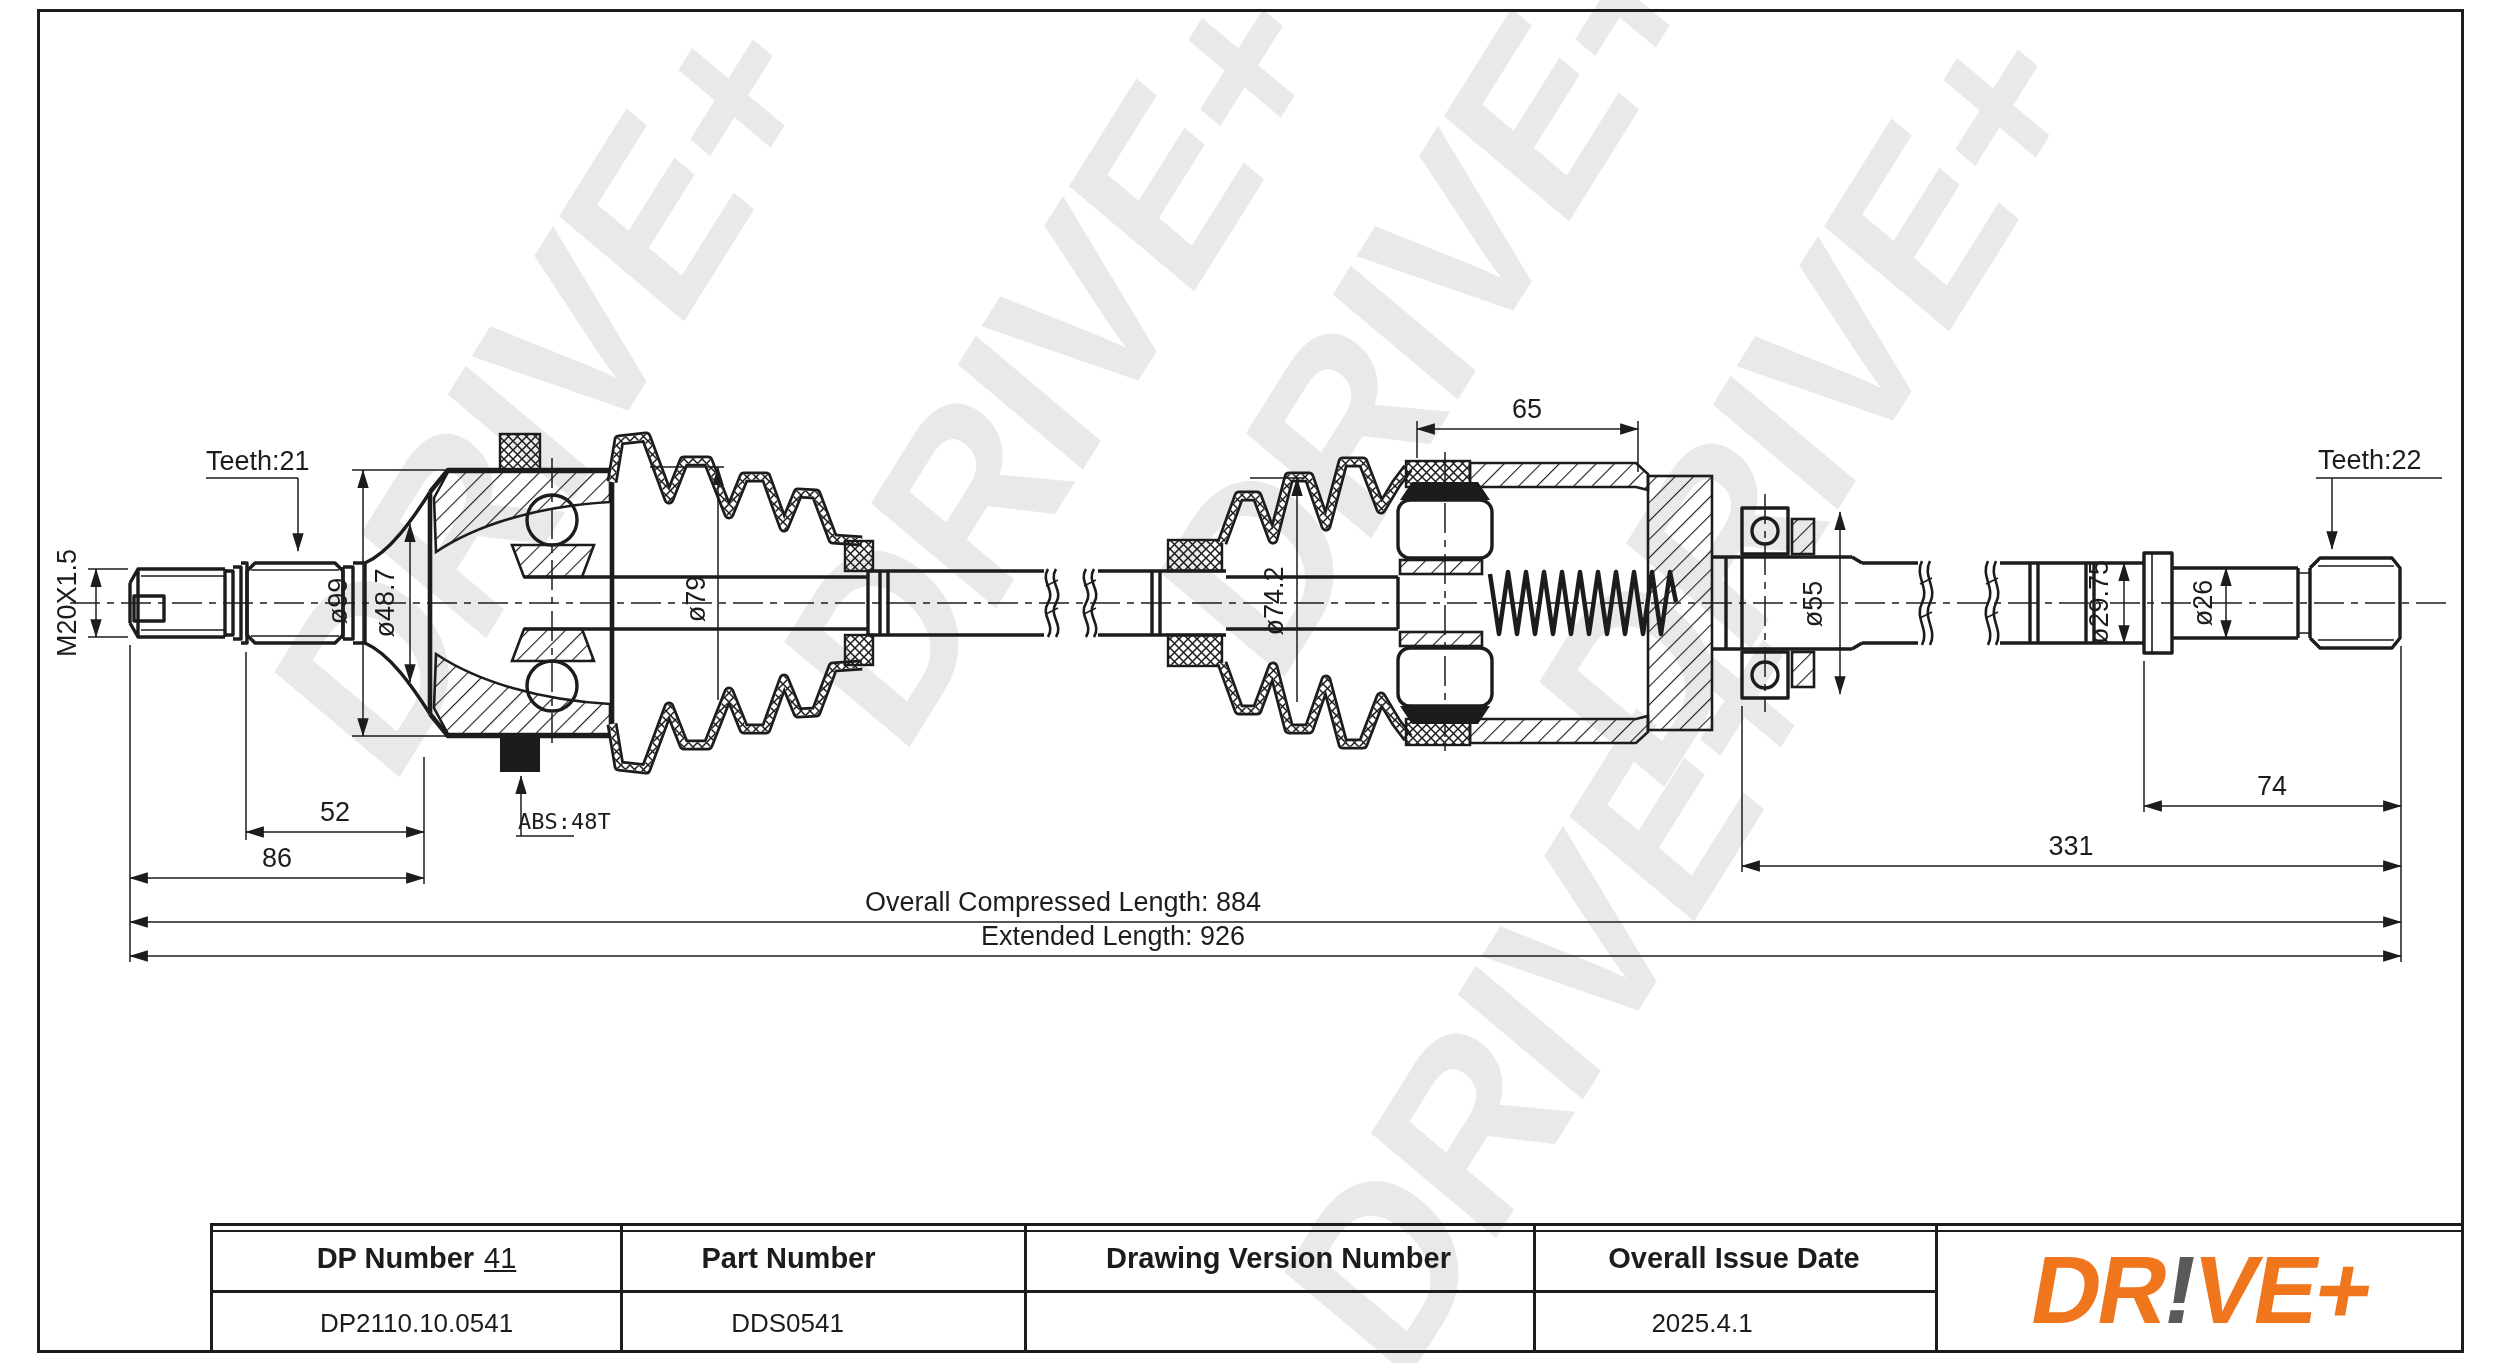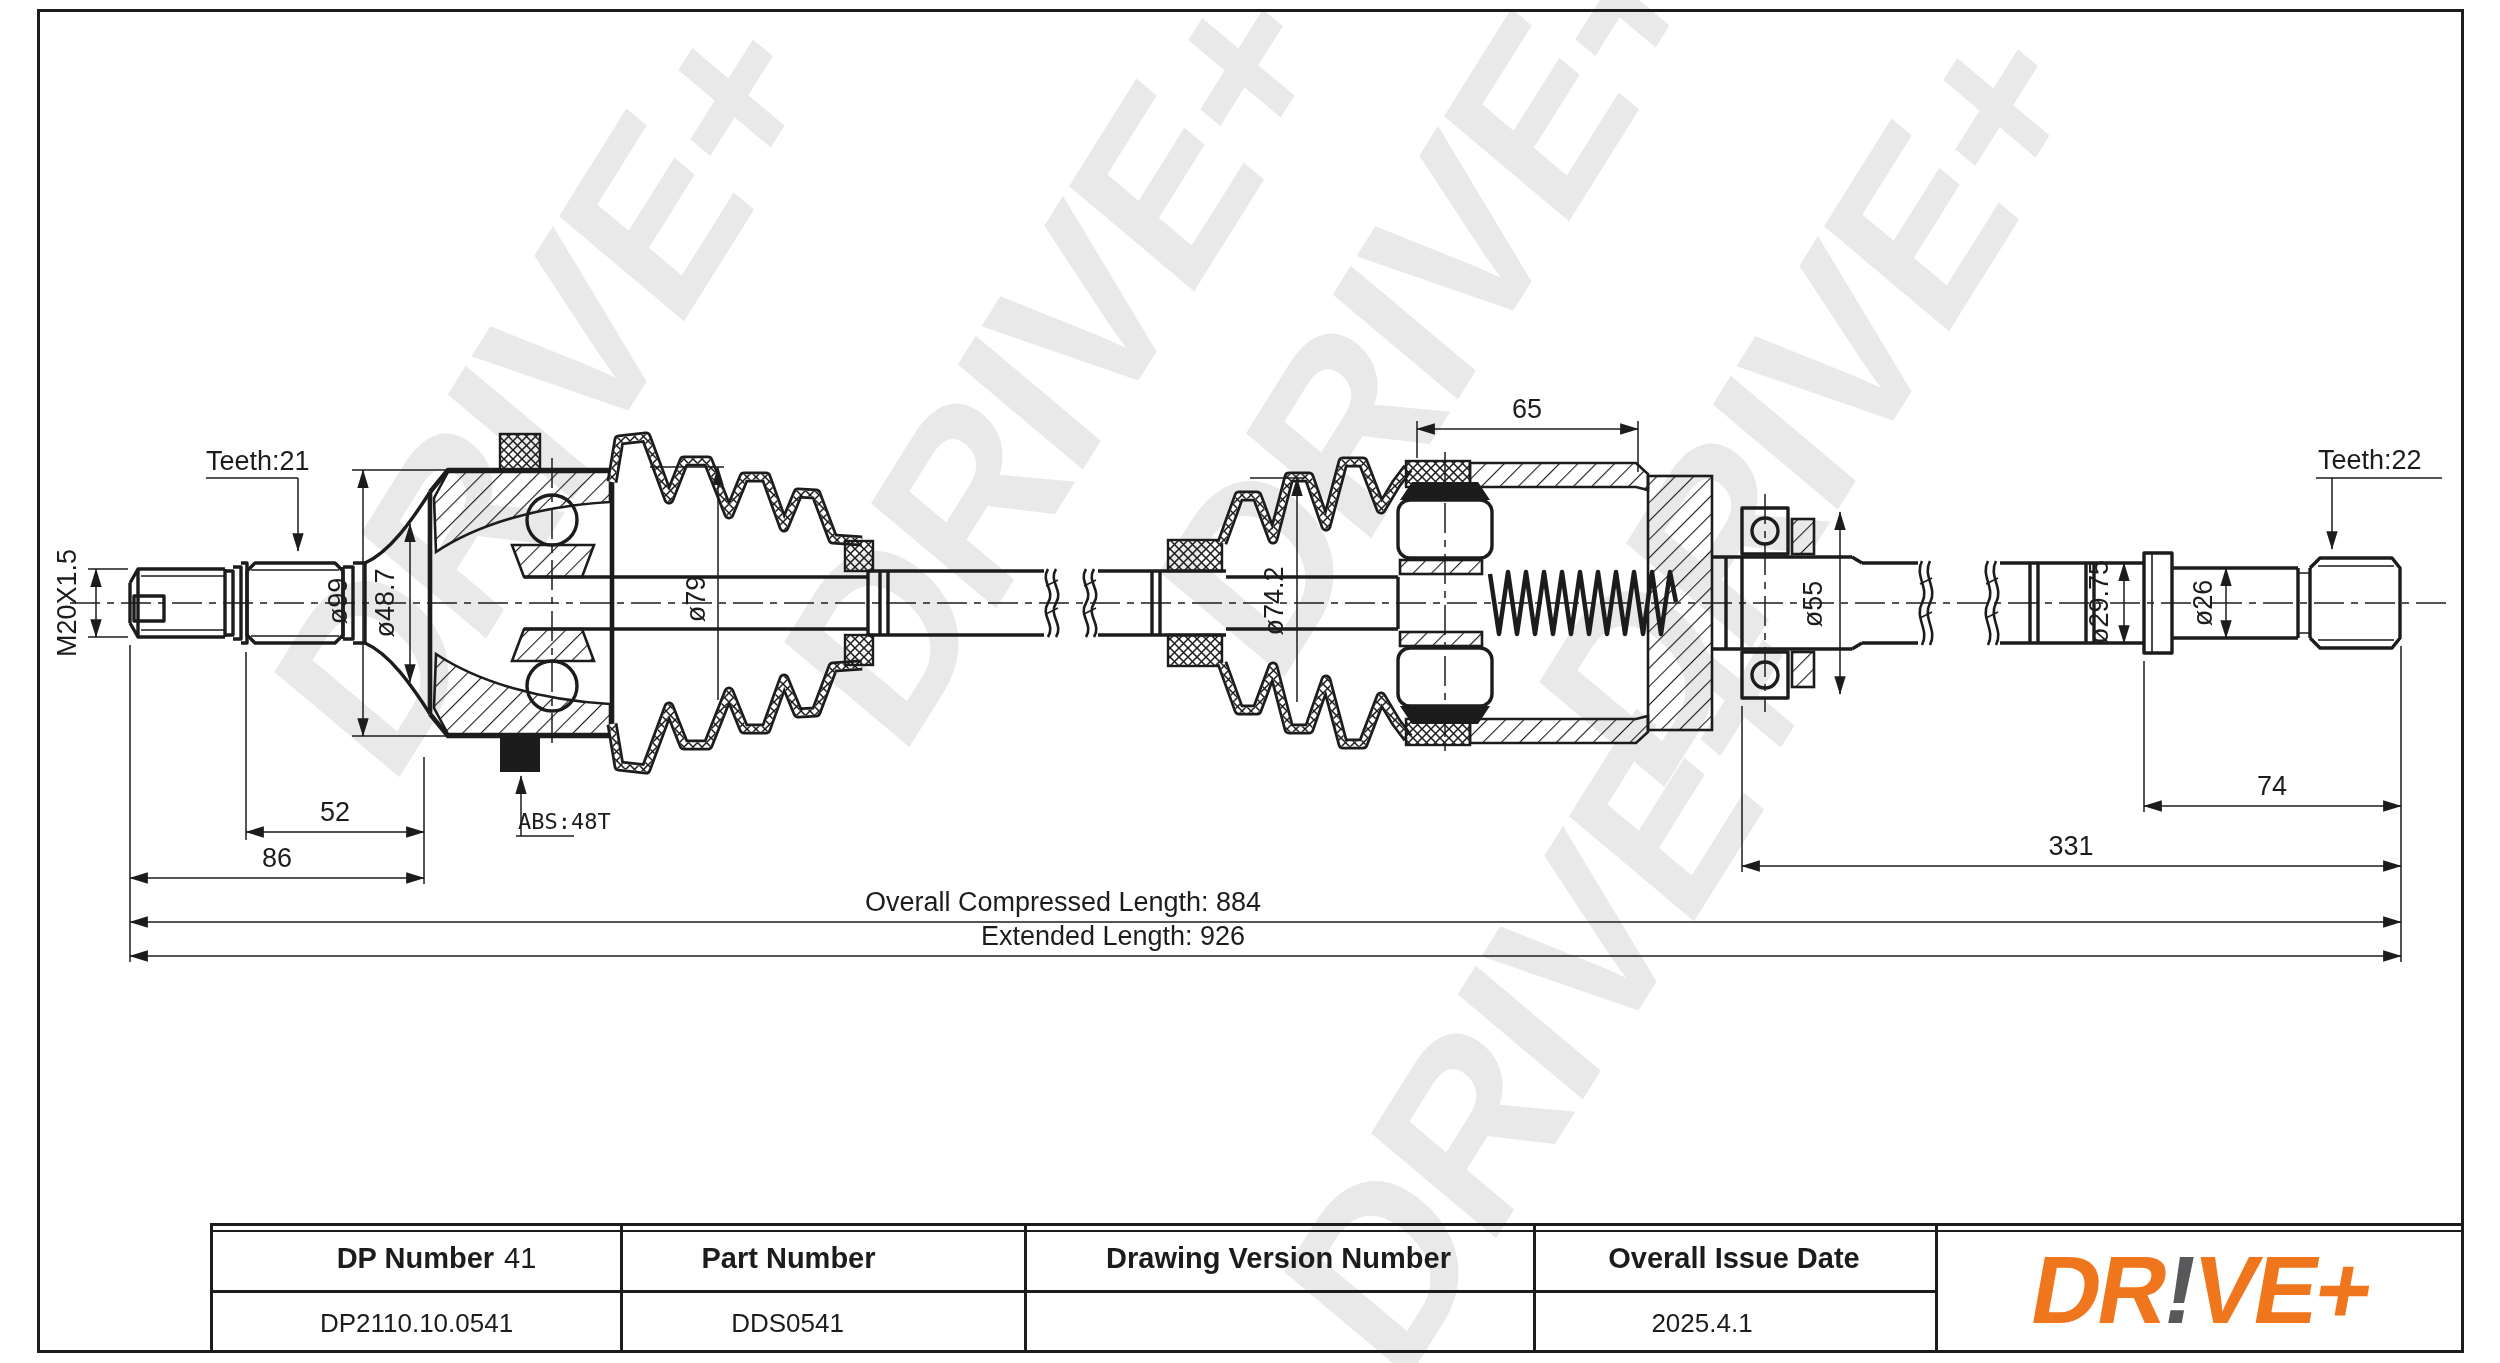--- a/index.html
+++ b/index.html
@@ -29,21 +29,21 @@
   .mid{text-anchor:middle;}
   
   .tb{position:absolute;left:210px;top:1223px;width:2254px;height:130px;z-index:2;
       border-top:3px solid #1c1c1c;border-left:3px solid #1c1c1c;box-sizing:border-box;background:transparent;}
   .tb .dbl{position:absolute;left:0;right:0;top:4px;height:2px;background:#1c1c1c;}
   .tb .vline{position:absolute;top:0;bottom:0;width:3px;background:#1c1c1c;}
   .tb .hsep{position:absolute;left:0;top:64px;width:1722px;height:3px;background:#1c1c1c;}
   .cell{position:absolute;display:flex;align-items:center;justify-content:center;}
   .hcell{font-weight:bold;font-size:29px;top:0;height:64px;}
   .vcell{font-size:26px;top:67px;height:60px;}
-  .hsuffix{font-weight:400;margin-left:10px;}
+  .hsuffix{font-weight:400;margin-left:10px;text-decoration:underline;}
   .logo{position:absolute;left:1722px;top:0;width:532px;height:127px;display:flex;
         align-items:center;justify-content:center;font-weight:900;font-size:96px;
         letter-spacing:-3px;transform:skewX(-10deg);white-space:nowrap;}
   .logo .o{color:#F0761E;} .logo .g{color:#58595B;}
 </style>
 </head>
 <body>
 
 <div class="page">
 
@@ -239,21 +239,21 @@
   </svg>
 
   <div class="tb">
     <div class="dbl"></div>
     <div class="vline" style="left:407px;"></div>
     <div class="vline" style="left:811px;"></div>
     <div class="vline" style="left:1320px;"></div>
     <div class="vline" style="left:1722px;"></div>
     <div class="hsep"></div>
 
-    <div class="cell hcell" style="left:0;width:407px;padding-left:20px;">
+    <div class="cell hcell" style="left:0;width:407px;">
       <span>DP Number</span>
       <span class="hsuffix">41</span>
     </div>
     <div class="cell hcell" style="left:407px;width:337px;">Part Number</div>
     <div class="cell hcell" style="left:811px;width:509px;">Drawing Version Number</div>
     <div class="cell hcell" style="left:1320px;width:402px;">Overall Issue Date</div>
 
     <div class="cell vcell" style="left:0;width:407px;">DP2110.10.0541</div>
     <div class="cell vcell" style="left:407px;width:335px;">DDS0541</div>
     <div class="cell vcell" style="left:1320px;width:338px;">2025.4.1</div>

